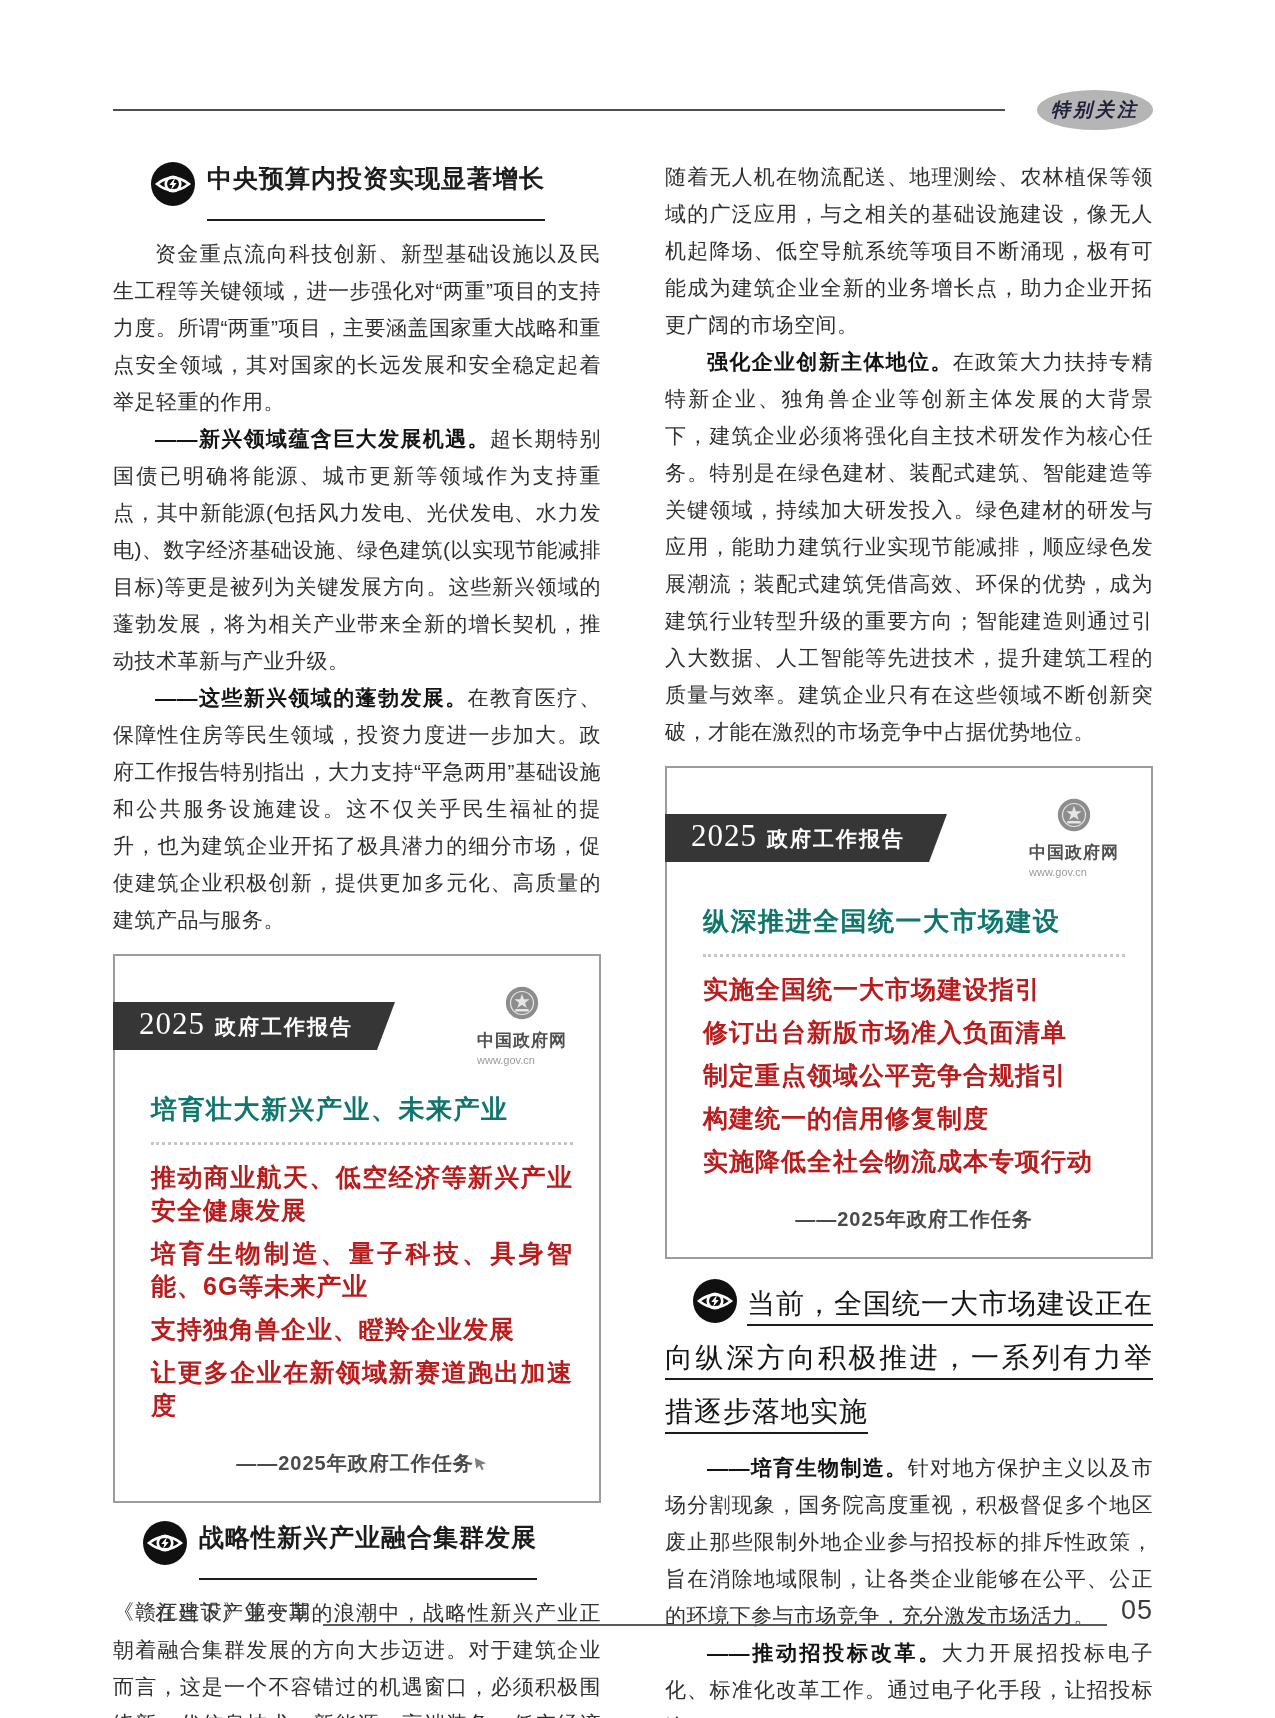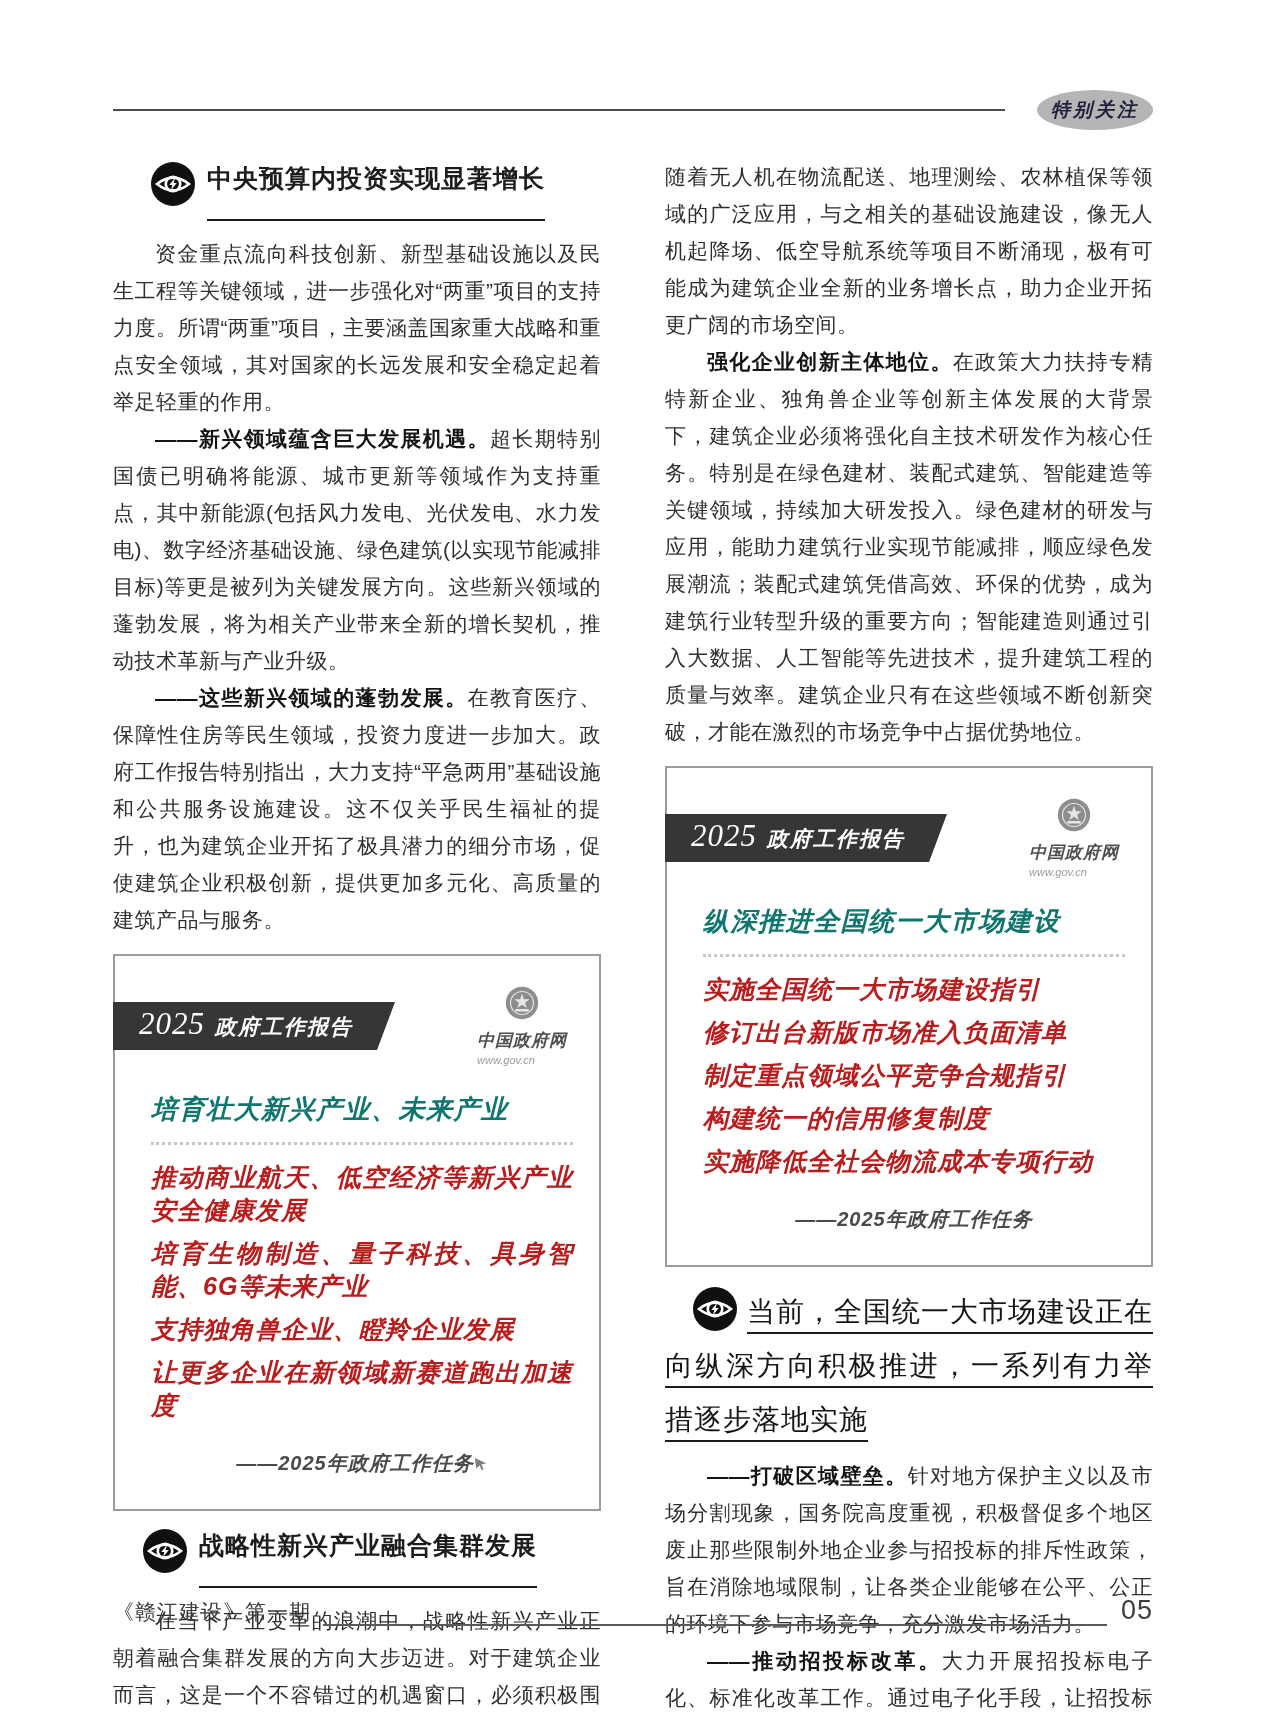--- a/index.html
+++ b/index.html
@@ -43,22 +43,21 @@
     color:#161616; text-align:justify; letter-spacing:1px;
   }
   .big-head .eye { vertical-align:-10px; margin:0 10px 0 28px; }
   .big-head .u3 {
     text-decoration:underline; text-decoration-thickness:1.5px;
     text-underline-offset:11px; text-decoration-color:#1c1c1c;
   }
   
   .card {
     border:2px solid #9c9c9c; background:#fff; margin:16px 0 18px;
-    padding:30px 26px 32px 0;
-    font-style:italic;
+    padding:30px 26px 24px 0;
   }
   .card-top { display:flex; align-items:center; justify-content:space-between; margin-bottom:26px; }
   .ribbon {
     position:relative; background:#363636; color:#fff;
     display:inline-flex; align-items:baseline; gap:10px;
     padding:7px 42px 9px 26px; margin-left:-2px;
     clip-path:polygon(0 0, 100% 0, calc(100% - 18px) 100%, 0 100%);
   }
   .ribbon-year { font-family:"Liberation Serif", serif; font-size:31px; line-height:30px; letter-spacing:1px; }
   .ribbon-title { font-size:21px; font-weight:700; letter-spacing:2px; }
@@ -215,21 +214,21 @@
         </div>
       </div>
 
       <p class="big-head"><span class="eye"><svg viewBox="0 0 40 40">
               <circle cx="20" cy="20" r="20" fill="#101010"></circle>
               <path d="M5.5 20 Q20 8.5 34.5 20 Q20 31.5 5.5 20 Z" fill="none" stroke="#fff" stroke-width="2.4"></path>
               <circle cx="20" cy="20" r="6.6" fill="none" stroke="#fff" stroke-width="2.4"></circle>
               <path d="M21.8 14.6 L16.6 20.8 L19.4 20.8 L18.2 25.4 L23.4 19.2 L20.6 19.2 Z" fill="#fff"></path>
             </svg></span><span class="u3">当前，全国统一大市场建设正在向纵深方向积极推进，一系列有力举措逐步落地实施</span></p>
 
-      <p class="body indent"><b>——打破区域壁垒。</b><span>针对地方保护主义以及市场分割现象，国务院高度重视，积极督促多个地区废止那些限制外地企业参与招投标的排斥性政策，旨在消除地域限制，让各类企业能够在公平、公正的环境下参与市场竞争，充分激发市场活力。</span></p>
+      <p class="body indent"><b>——培育生物制造。</b><span>针对地方保护主义以及市场分割现象，国务院高度重视，积极督促多个地区废止那些限制外地企业参与招投标的排斥性政策，旨在消除地域限制，让各类企业能够在公平、公正的环境下参与市场竞争，充分激发市场活力。</span></p>
       <p class="body indent"><b>——推动招投标改革。</b><span>大力开展招投标电子化、标准化改革工作。通过电子化手段，让招投标流程更</span></p>
     </div>
   </div>
 
   <div class="foot">
     <span class="foot-journal">《赣江建设》第一期</span>
     <span class="foot-rule"></span>
     <span class="foot-page">05</span>
   </div>
 </div>

